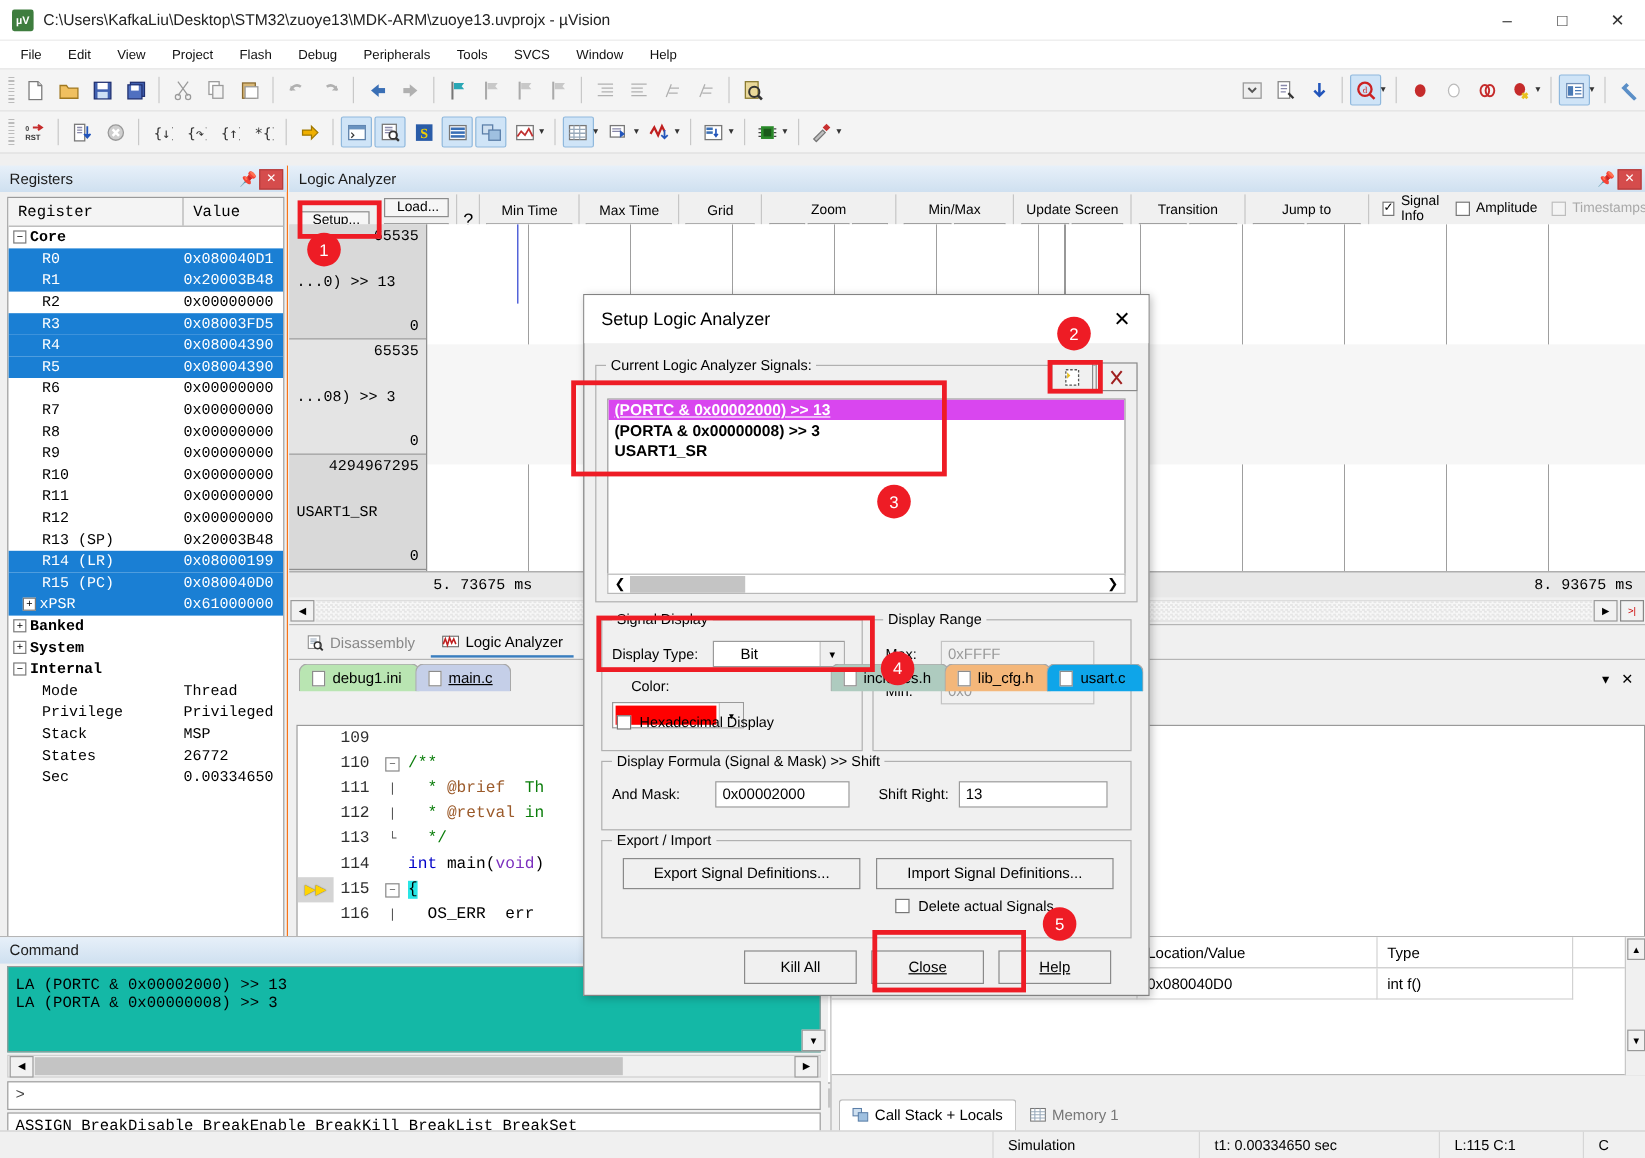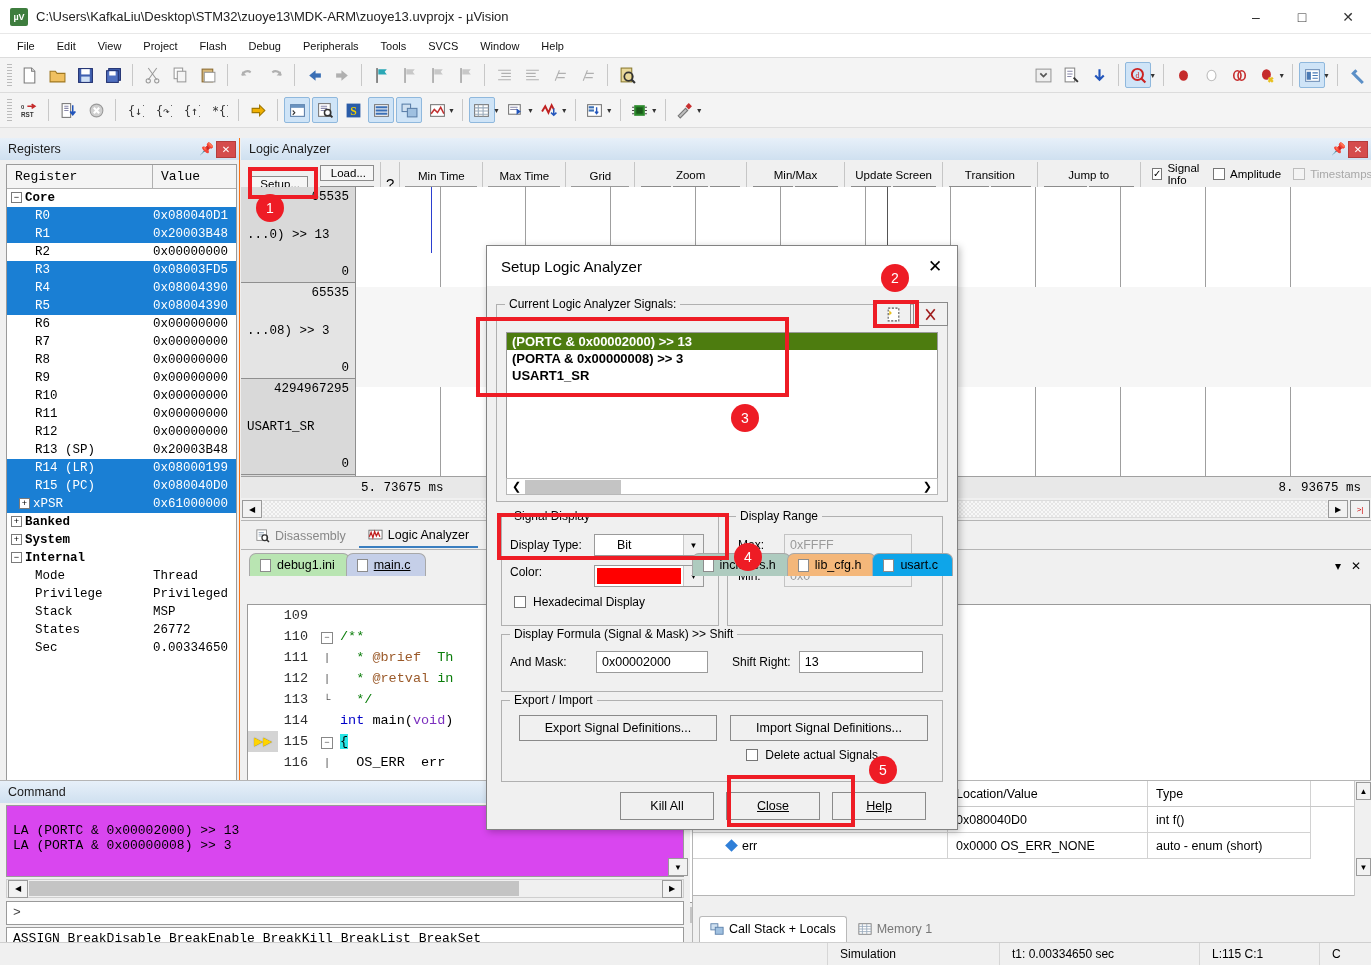--- a/index.html
+++ b/index.html
@@ -159,23 +159,23 @@
     justify-content:center; text-shadow:0 0 1px #444; }
   .k { color:#0000c8; } .cm { color:#0a7d0a; } .ty { color:#7b2fbe; }
   .at { color:#9b5a2a; } .hl { background:#29e6e6; }
   #code-sb { position:absolute; left:6px; right:0; bottom:0; height:21px; display:flex;
     align-items:center; background:#f0f0f0; }
   #code-sb .strack2 { flex:1; height:16px; background:#c4c4c4; }
 
   
   #cmd { position:absolute; left:0; bottom:0; width:690px; height:185px; background:#f0f0f0;
     border-top:1px solid #b5b5b5; }
-  #cmd-out { position:absolute; left:6px; right:6px; top:24px; height:72px; background:#d946ef;
+  #cmd-out { position:absolute; left:6px; right:6px; top:24px; height:72px; background:#14b8a6;
     border:1px solid #9a9a9a; font-family:"Liberation Mono",monospace; font-size:13px;
-    padding:17px 6px; overflow:hidden; }
+    padding:7px 6px; overflow:hidden; }
   #cmd-vsb { position:absolute; right:7px; top:25px; width:16px; height:70px;
     display:flex; flex-direction:column; justify-content:flex-end; }
   #cmd-hsb { position:absolute; left:6px; right:6px; top:98px; height:19px;
     display:flex; align-items:center; background:#f0f0f0; border:1px solid #cfcfcf; }
   #cmd-hsb .thumb { width:490px; height:15px; background:#c4c4c4; }
   #cmd-in { position:absolute; left:6px; right:6px; top:120px; height:24px; background:#fff;
     border:1px solid #9a9a9a; font-family:"Liberation Mono",monospace; font-size:13px;
     padding:3px 6px; color:#444; }
   #cmd-help { position:absolute; left:6px; right:6px; top:146px; height:26px; background:#fff;
     border:1px solid #9a9a9a; font-family:"Liberation Mono",monospace; font-size:13px;
@@ -215,21 +215,21 @@
   .gb { position:absolute; border:1px solid #b0b0b0; }
   .gb-lbl { position:absolute; top:-8px; left:8px; background:#f0f0f0; padding:0 4px;
     font-size:12px; }
   .dbtn { border:1px solid #8a8a8a; background:#f0f0f0; font-size:12.5px;
     display:flex; align-items:center; justify-content:center; }
   .u { text-decoration:underline; }
   #siglist { position:absolute; left:9px; top:27px; right:9px; height:148px;
     background:#fff; border:1px solid #9a9a9a; overflow:hidden; }
   .sigitem { font-family:"Liberation Sans",sans-serif; font-weight:bold; font-size:13px;
     padding:1px 5px; }
-  .sigitem.sel { background:#4d7c0f; color:#fff; }
+  .sigitem.sel { background:#d946ef; color:#fff;text-decoration:underline; }
   #siglist-hsb { position:absolute; left:9px; right:9px; bottom:6px; height:17px;
     display:flex; align-items:center; background:#fff; border:1px solid #b8b8b8; }
   #siglist-hsb .thumb { width:96px; height:14px; background:#c4c4c4; margin-left:18px; }
   .dinput { border:1px solid #9a9a9a; background:#fff; font-size:12.5px;
     padding:2px 5px; height:22px; display:flex; align-items:center; }
   .dinput.dis { background:#f0f0f0; color:#9a9a9a; border-color:#c3c3c3; }
   .ddrop { width:20px; border-left:1px solid #c8c8c8; background:#f0f0f0;
     display:flex; align-items:center; justify-content:center; font-size:8px; }
 
   
@@ -990,28 +990,20 @@
     </div>
     <div class="csrow">
       <div class="csc c0">
         <span class="expander">−</span>
         <span class="diamond" style="background:#c050d8"></span>
         <span>main</span>
       </div>
       <div class="csc c1">0x080040D0</div>
       <div class="csc c2">int f()</div>
     </div>
-    <div class="csrow">
-      <div class="csc c0" style="padding-left:34px">
-        <span class="diamond" style="background:#2f7fd8"></span>
-        <span>err</span>
-      </div>
-      <div class="csc c1">0x0000 OS_ERR_NONE</div>
-      <div class="csc c2">auto - enum (short)</div>
-    </div>
   </div>
   <div id="cs-vsb">
     <div class="sbtn" style="width:15px;margin:1px">▲</div>
     <div style="height:56px"></div>
     <div class="sbtn" style="width:15px;margin:1px">▼</div>
   </div>
   <div id="cs-tabs">
     <div class="btab active">
       <svg class="ic" style="width:14px;height:14px" viewBox="0 0 16 16">
           <rect x="1" y="2" width="8" height="7" fill="#cfe0f0" stroke="#5a7ea8"></rect>
@@ -1071,21 +1063,21 @@
 
   <div class="gb" style="left:14px; top:270px; width:218px; height:110px;">
     <div class="gb-lbl">Signal Display</div>
     <div style="position:absolute; left:8px; top:17px; display:flex; align-items:center; gap:6px;">
       <span style="width:78px">Display Type:</span>
       <div class="dinput" style="width:110px;padding:0;justify-content:space-between">
         <span style="padding-left:22px">Bit</span>
         <span class="ddrop" style="height:20px">▼</span>
       </div>
     </div>
-    <div style="position:absolute; left:8px; top:48px; display:flex; gap:6px;">
+    <div style="position:absolute; left:8px; top:48px; display:flex; align-items:center; gap:6px;flex-direction:column;">
       <span style="width:78px">Color:</span>
       <div class="dinput" style="width:110px;padding:0;justify-content:space-between">
         <span id="swatch" style="flex: 1 1 0%; height: 16px; margin: 2px; background: rgb(255, 0, 0);"></span>
         <span class="ddrop" style="height:20px">▾</span>
       </div>
     </div>
     <div style="position:absolute; left:12px; top:78px; display:flex; align-items:center; gap:7px;">
       <span class="cbox"></span>
       <span>Hexadecimal Display</span>
     </div>

